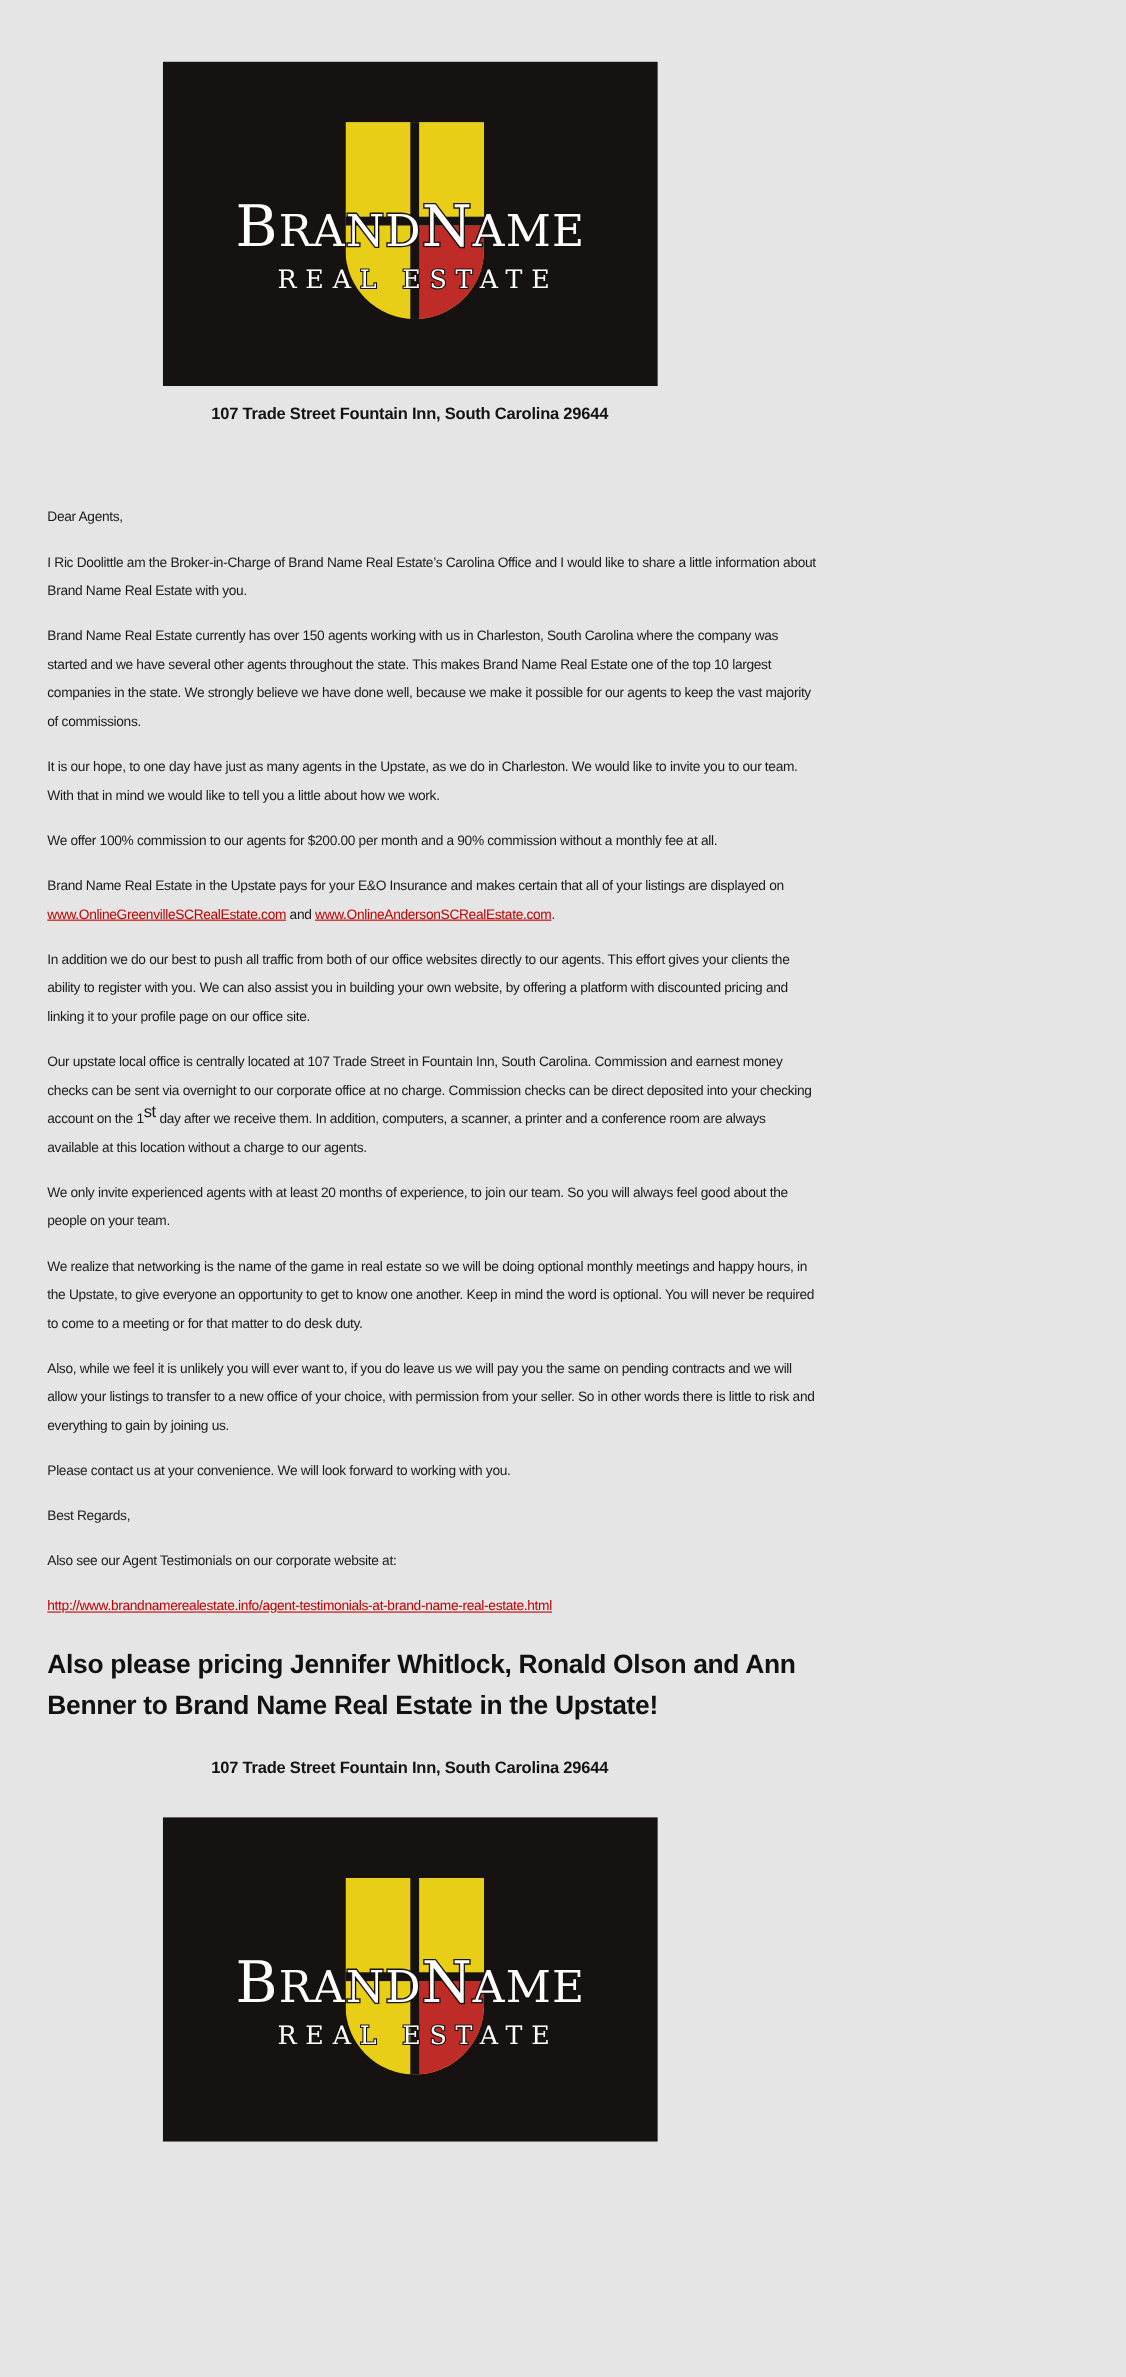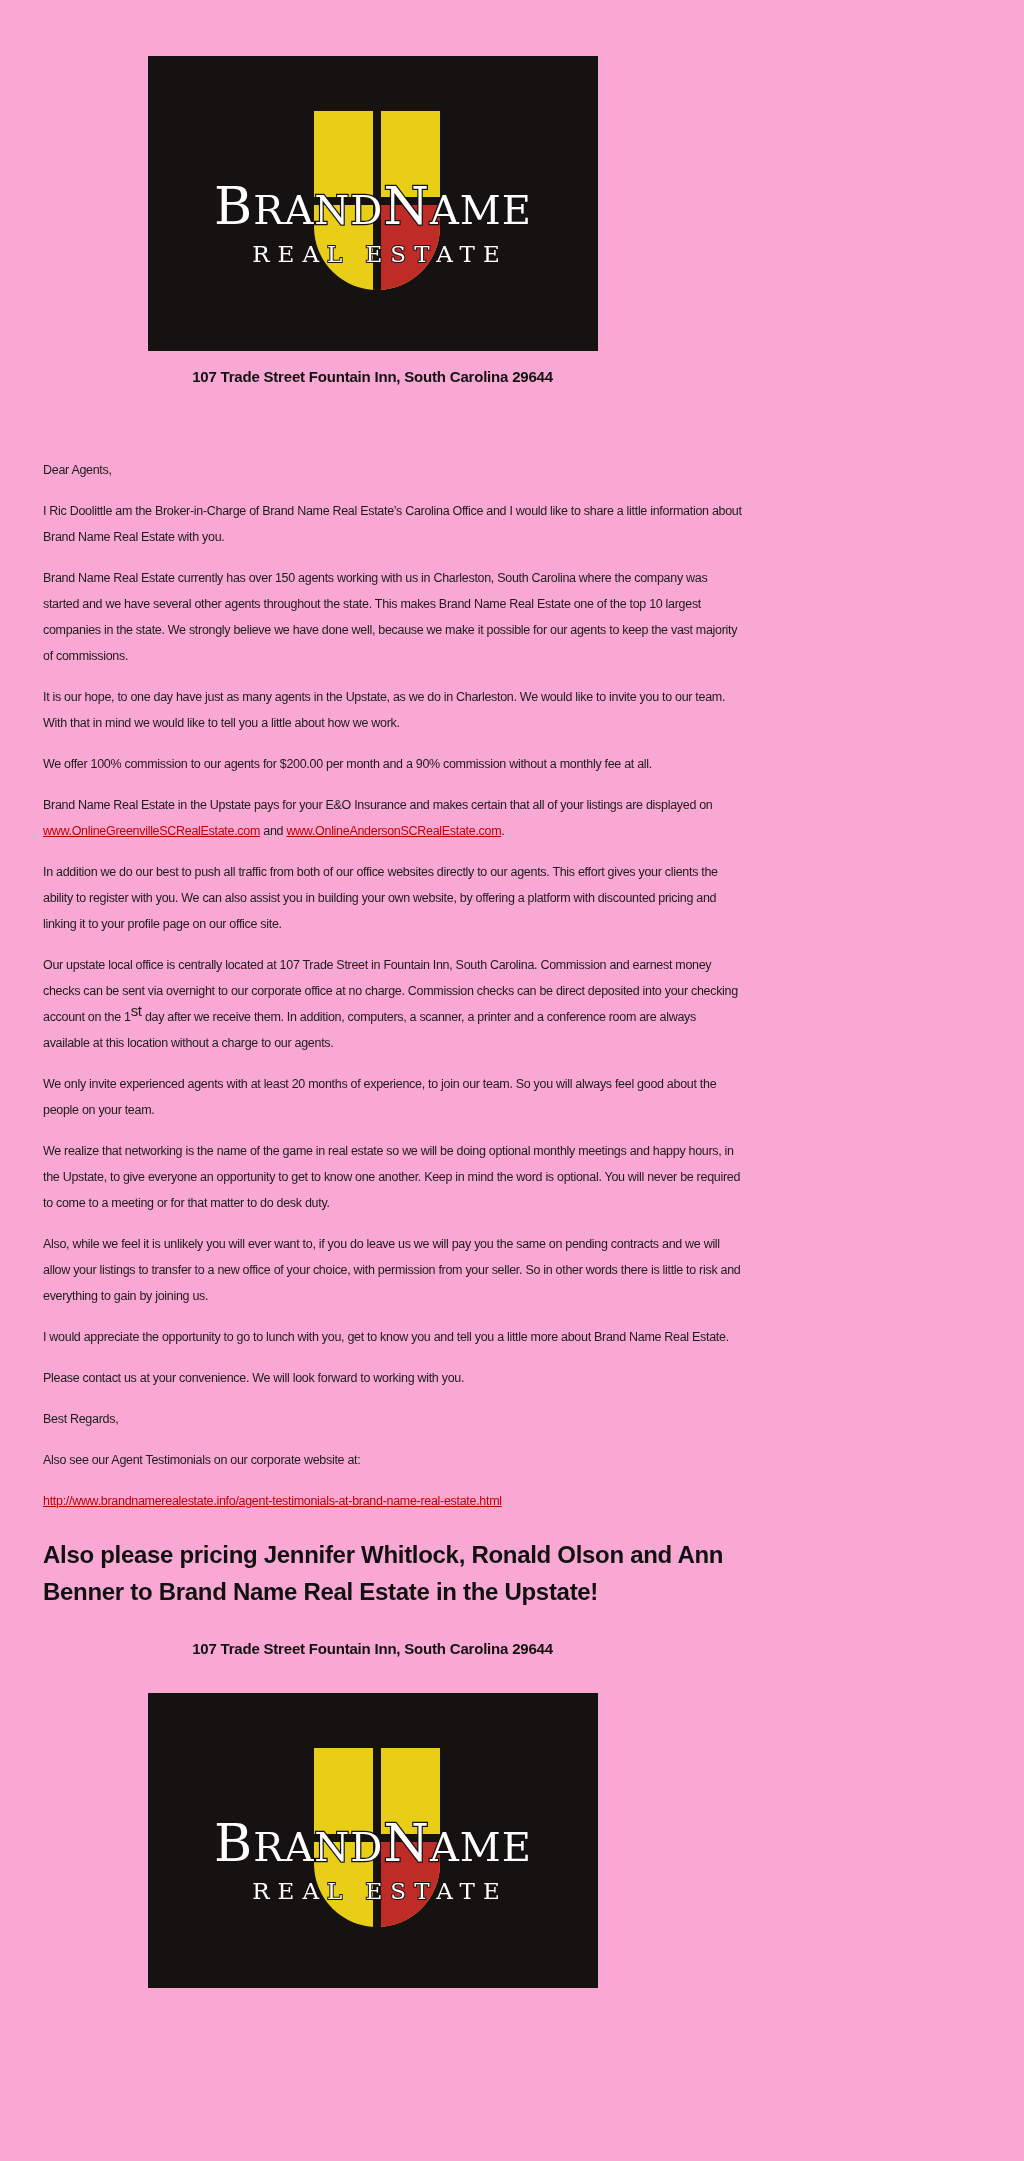--- a/index.html
+++ b/index.html
@@ -2,21 +2,21 @@
 <html><head>
 <meta charset="utf-8">
 <style>
   html, body { margin: 0; padding: 0; background: #ffffff; }
   body {
     width: 1024px;
     min-height: 2161px;
     font-family: "Liberation Sans", sans-serif;
     color: #1c1c1c;
   }
-  .page { width: 1024px; min-height: 2161px; background: #f9a8d4; }
+  .page { width: 1024px; min-height: 2161px; background: #e5e5e5; }
   .content { width: 745px; }
 
   .logo-banner {
     width: 450px;
     height: 295px;
     margin: 0 auto;
     display: block;
   }
   .logo-banner-top { padding-top: 56px; }
   .logo-banner-bottom { margin-top: 36px; padding-bottom: 26px; }
@@ -110,21 +110,20 @@
       <p>
         <span>Our upstate local office is centrally located at 107 Trade Street in Fountain Inn, South Carolina. Commission and earnest money checks can be sent via overnight to our corporate office at no charge. Commission checks can be direct deposited into your checking account on the 1</span><sup>st</sup><span> day after we receive them. In addition, computers, a scanner, a printer and a conference room are always available at this location without a charge to our agents.</span>
       </p>
 
       <p>We only invite experienced agents with at least 20 months of experience, to join our team.  So you will always feel good about the people on your team.</p>
 
       <p>We realize that networking is the name of the game in real estate so we will be doing optional monthly meetings and happy hours, in the Upstate, to give everyone an opportunity to get to know one another. Keep in mind the word is optional. You will never be required to come to a meeting or for that matter to do desk duty.</p>
 
       <p>Also, while we feel it is unlikely you will ever want to, if you do leave us we will pay you the same on pending contracts and we will allow your listings to transfer to a new office of your choice, with permission from your seller. So in other words there is little to risk and everything to gain by joining us.</p>
 
-      <p>I would appreciate the opportunity to go to lunch with you, get to know you and tell you a little more about Brand Name Real Estate.</p>
 
       <p>Please contact us at your convenience. We will look forward to working with you.</p>
 
       <p>Best Regards,</p>
 
 
 
       <p>Also see our Agent Testimonials on our corporate website at:</p>
 
       <p>

